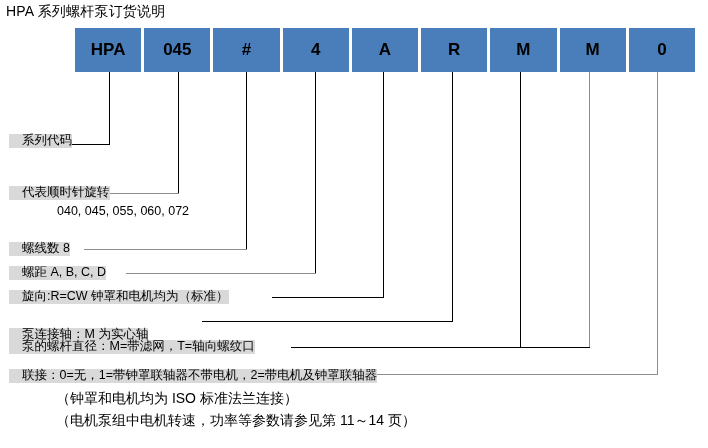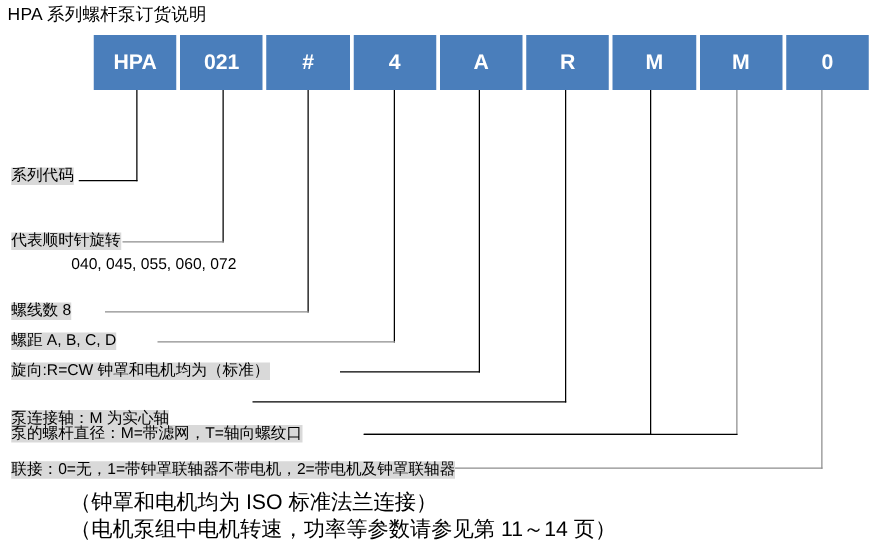--- a/index.html
+++ b/index.html
@@ -4,42 +4,42 @@
 <style>
   html,body{margin:0;padding:0;background:#ffffff;}
   body{width:708px;height:448px;position:relative;overflow:hidden;
        font-family:"Liberation Sans","DejaVu Sans",sans-serif;color:#000;}
 
   #title{position:absolute;left:6px;top:3px;font-size:14px;font-weight:normal;
          letter-spacing:.2px;white-space:nowrap;}
 
   #boxes{position:absolute;left:75px;top:28px;height:44px;width:620px;
          display:flex;gap:3px;}
-  .code-box{flex:1;background:#4a7ebb;color:#ffffff;display:flex;
+  .code-box{flex:1;background:#4a7ebb;color:#000000;display:flex;
             align-items:center;justify-content:center;
             font-size:17px;font-weight:bold;}
 
   .lead{position:absolute;background:#000;}
   .lead.v{width:1px;}
   .lead.h{height:1px;}
   .lead.gray{background:#8d8d8d;}
 
   .lbl{position:absolute;font-size:12.5px;white-space:nowrap;line-height:1.1;}
-  .hl{background:#d9d9d9;}
+  .hl{background:#d9d9d9;padding-left:13px;}
   .plain{background:transparent;}
-  .note{position:absolute;font-size:17px;white-space:nowrap;text-align:center;}
+  .note{position:absolute;font-size:14px;white-space:nowrap;text-align:center;}
 </style>
 </head>
 <body>
 
 <div id="title">HPA 系列螺杆泵订货说明</div>
 
 <div id="boxes">
   <div class="code-box">HPA</div>
-  <div class="code-box">021</div>
+  <div class="code-box">045</div>
   <div class="code-box">#</div>
   <div class="code-box">4</div>
   <div class="code-box">A</div>
   <div class="code-box">R</div>
   <div class="code-box">M</div>
   <div class="code-box">M</div>
   <div class="code-box">0</div>
 </div>
 
 <div class="lead v" style="left:109px;top:72px;height:73px;"></div>

